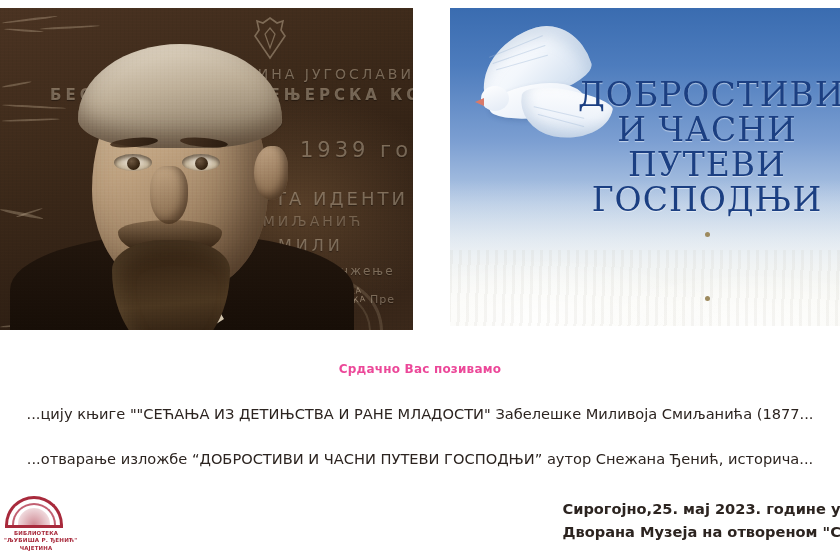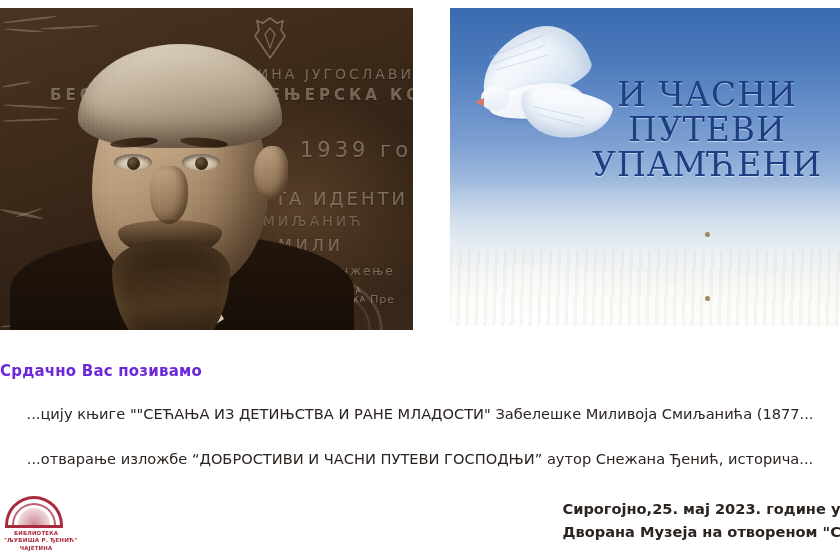--- a/index.html
+++ b/index.html
@@ -264,23 +264,23 @@
     line-height:1.22;
     letter-spacing:1px;
     color:#89754a;
     text-shadow:0 1px 1px rgba(255,255,255,.7);
   }
   .cover-sub span{ display:block; }
 
   
   .invite-head{
     position:absolute; left:0; top:362px; width:840px;
-    text-align:left;
-    font-size:15px; font-weight:bold;
-    color:#6d28d9;
+    text-align:center;
+    font-size:12px; font-weight:bold;
+    color:#ec4899;
     letter-spacing:.2px;
   }
   .line-book{
     position:absolute; top:405px; left:-34px; width:908px;
     text-align:center;
     font-size:14.6px;
     color:#2c2420;
     white-space:nowrap;
   }
   .line-expo{
@@ -412,23 +412,24 @@
       <div class="dove-head"></div>
       <div class="dove-beak"></div>
       <div class="feather" style="left:20px;top:18px;width:58px;transform:rotate(-22deg);"></div>
       <div class="feather" style="left:24px;top:26px;width:56px;transform:rotate(-19deg);"></div>
       <div class="feather" style="left:28px;top:34px;width:54px;transform:rotate(-16deg);"></div>
       <div class="feather" style="left:66px;top:84px;width:52px;transform:rotate(13deg);"></div>
       <div class="feather" style="left:70px;top:92px;width:48px;transform:rotate(15deg);"></div>
     </div>
 
     <div class="cover-title">
+      <span>ДОБРОСТИВИ</span>
       <span>И ЧАСНИ</span>
       <span>ПУТЕВИ</span>
-      <span>УПАМЋЕНИ</span>
+      <span>ГОСПОДЊИ</span>
     </div>
 
     <div class="cover-dot dot-top"></div>
     <div class="cover-sub">
     </div>
     <div class="cover-dot dot-bot"></div>
   </div>
 
   <div class="invite-head">Срдачно Вас позивамо</div>
   <div class="line-book">...цију књиге ""СЕЋАЊА ИЗ ДЕТИЊСТВА И РАНЕ МЛАДОСТИ" Забелешке Миливоја Смиљанића (1877...</div>

